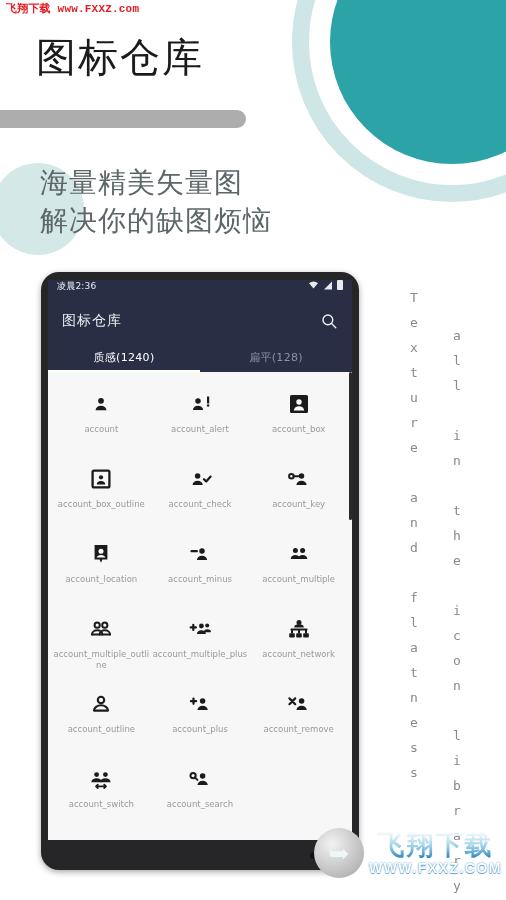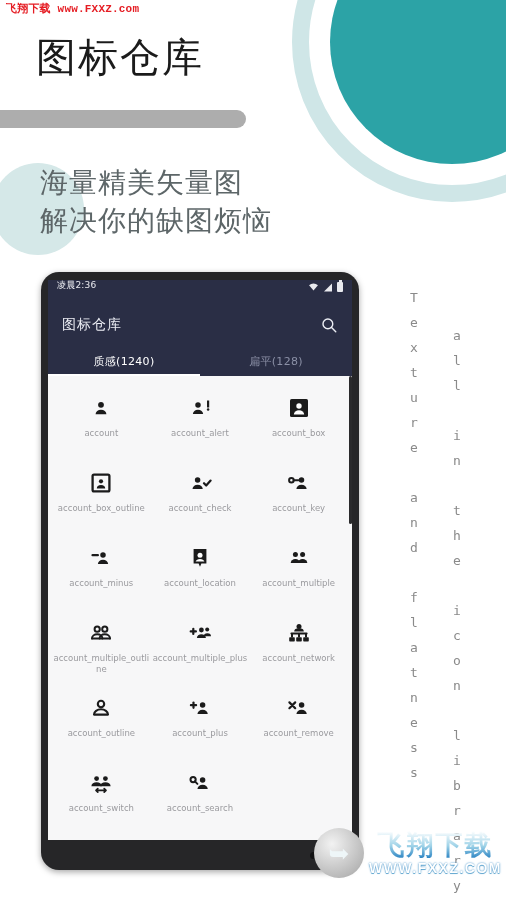--- a/index.html
+++ b/index.html
@@ -92,22 +92,22 @@
   .screen{
     position:relative;
     width:100%;height:100%;
     background:#f7f7f8;
     overflow:hidden;
   }
 
   
   .statusbar{
     height:20px;background:#2a2e45;
-    display:flex;align-items:flex-end;
-    padding:12px 9px;box-sizing:border-box;gap:48px;
+    display:flex;align-items:flex-start;
+    padding:0 9px;box-sizing:border-box;gap:48px;
   }
   .status-time{
     font-size:9px;color:#e9eaef;letter-spacing:.2px;
     font-family:"DejaVu Sans","Liberation Sans",sans-serif;
   }
   .status-icons{margin-left:auto;display:flex;align-items:center;gap:4px;}
   .ic-wifi{width:11px;height:8px;}
   .ic-sig{width:10px;height:9px;}
   .ic-bat{width:6px;height:10px;background:#e9eaef;border-radius:1px;position:relative;}
   .ic-bat:before{content:"";position:absolute;left:1.5px;top:-2px;width:3px;height:1.5px;background:#e9eaef;}
@@ -355,36 +355,36 @@
                   <path d="M9.370000000000001 18.0135 a5.13 4.3605 0 0 1 10.26 0 Z" fill="#1b1b1b"></path>
                   <circle cx="4.4" cy="9.2" r="2.3" fill="none" stroke="#1b1b1b" stroke-width="2"></circle>
                   <path d="M6.6 9.2 H11.4" stroke="#1b1b1b" stroke-width="2" stroke-linecap="round"></path>
                 </svg>
               </div>
               <div class="cell-lbl">account_key</div>
             </div>
             <div class="cell">
               <div class="cell-ic">
                 <svg width="24" height="24" viewBox="0 0 24 24">
+                  <path d="M5.6 3 H18.4 V17.4 H13.4 L12 20.8 L10.6 17.4 H5.6 Z" fill="#1b1b1b"></path>
+                  <circle cx="12" cy="9.2" r="2.5" fill="#fff"></circle>
+                  <path d="M7.6 15.6 a4.6 3.6 0 0 1 8.8 0 Z" fill="#fff"></path>
+                </svg>
+              </div>
+              <div class="cell-lbl">account_location</div>
+            </div>
+            <div class="cell">
+              <div class="cell-ic">
+                <svg width="24" height="24" viewBox="0 0 24 24">
                   <circle cx="14" cy="8.96" r="2.755" fill="#1b1b1b"></circle>
                   <path d="M8.870000000000001 18.0135 a5.13 4.3605 0 0 1 10.26 0 Z" fill="#1b1b1b"></path>
                   <rect x="2.4" y="8.1" width="7.6" height="2.2" rx="1.1" fill="#1b1b1b"></rect>
                 </svg>
               </div>
               <div class="cell-lbl">account_minus</div>
-            </div>
-            <div class="cell">
-              <div class="cell-ic">
-                <svg width="24" height="24" viewBox="0 0 24 24">
-                  <path d="M5.6 3 H18.4 V17.4 H13.4 L12 20.8 L10.6 17.4 H5.6 Z" fill="#1b1b1b"></path>
-                  <circle cx="12" cy="9.2" r="2.5" fill="#fff"></circle>
-                  <path d="M7.6 15.6 a4.6 3.6 0 0 1 8.8 0 Z" fill="#fff"></path>
-                </svg>
-              </div>
-              <div class="cell-lbl">account_location</div>
             </div>
             <div class="cell">
               <div class="cell-ic">
                 <svg width="24" height="24" viewBox="0 0 24 24">
                   <circle cx="8.4" cy="8.6" r="2.5" fill="#1b1b1b"></circle>
                   <path d="M3.7 17.064999999999998 a4.7 3.995 0 0 1 9.4 0 Z" fill="#1b1b1b"></path>
                   <circle cx="15.6" cy="8.6" r="2.5" fill="#1b1b1b"></circle>
                   <path d="M10.899999999999999 17.064999999999998 a4.7 3.995 0 0 1 9.4 0 Z" fill="#1b1b1b"></path>
                 </svg>
               </div>

